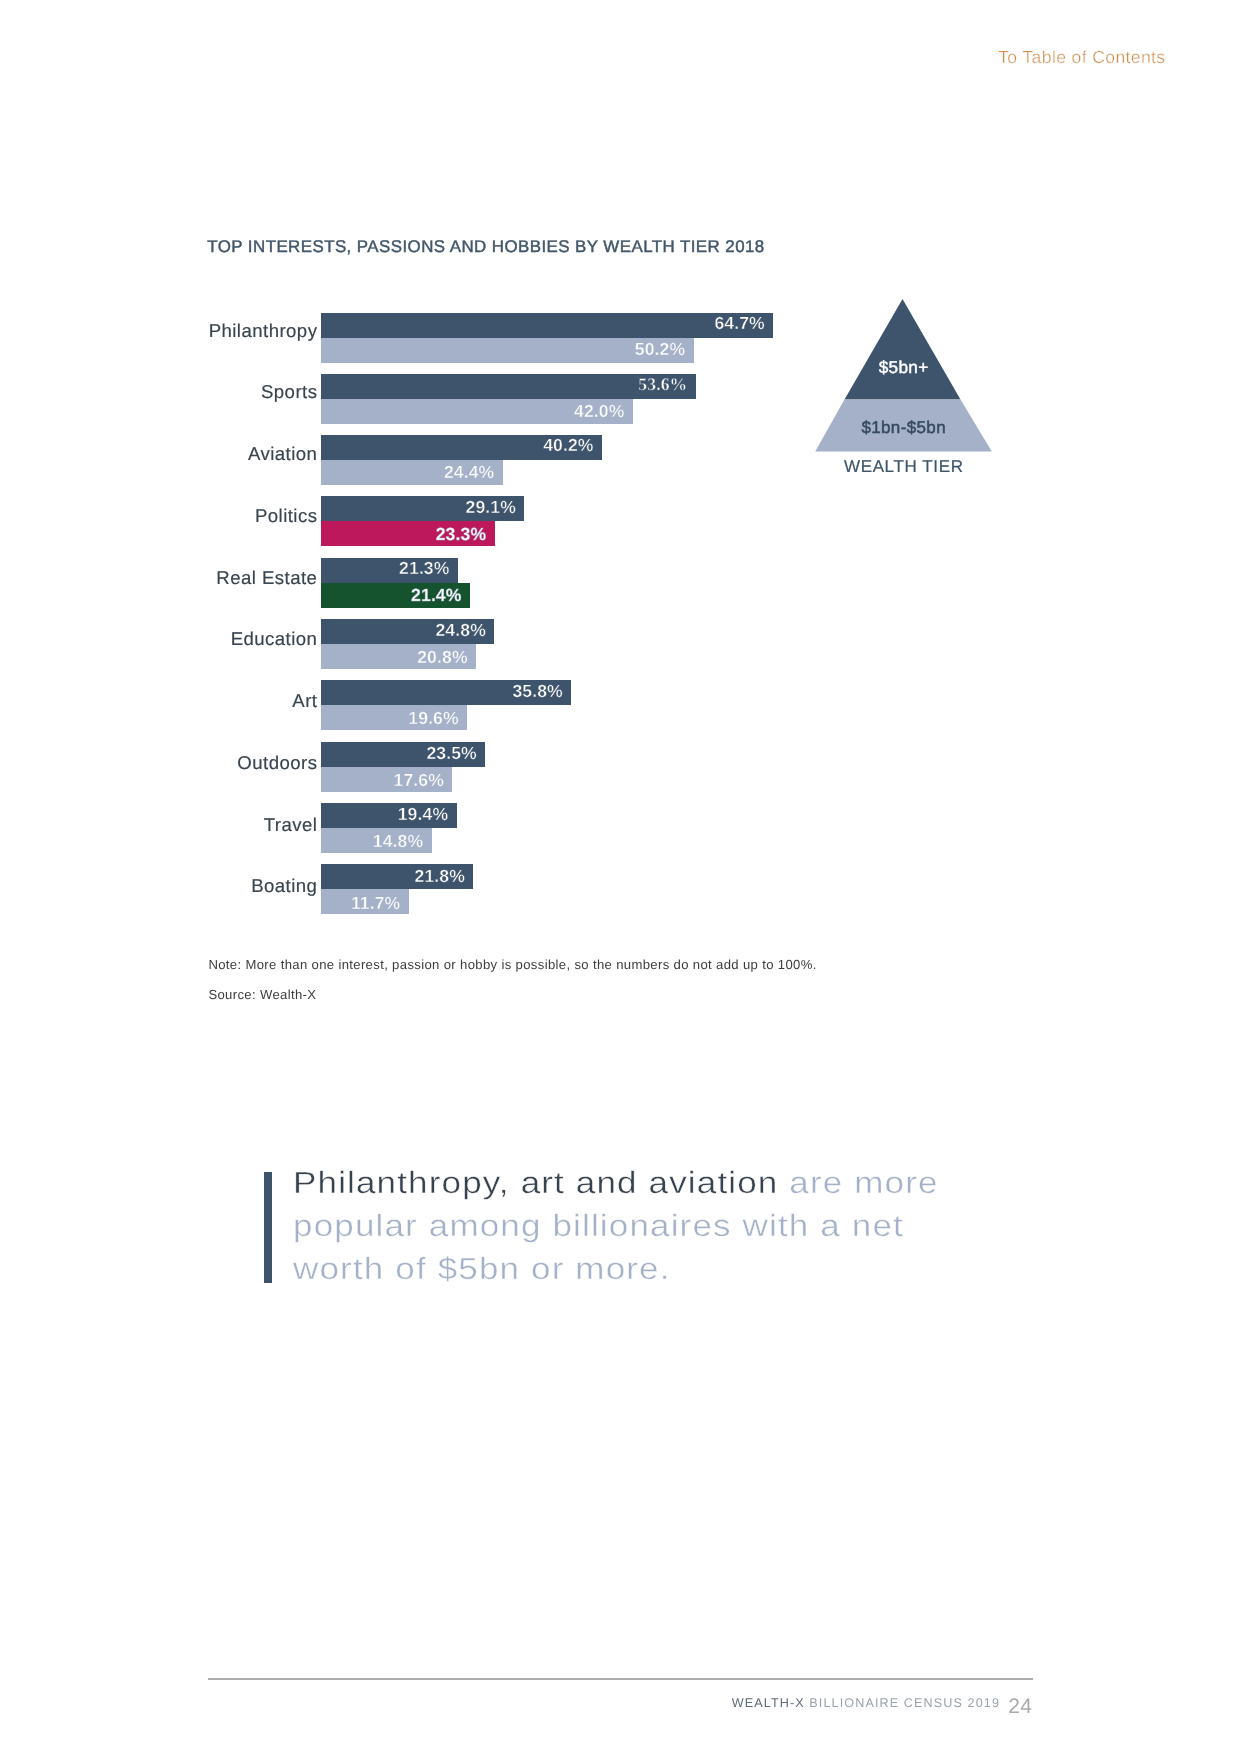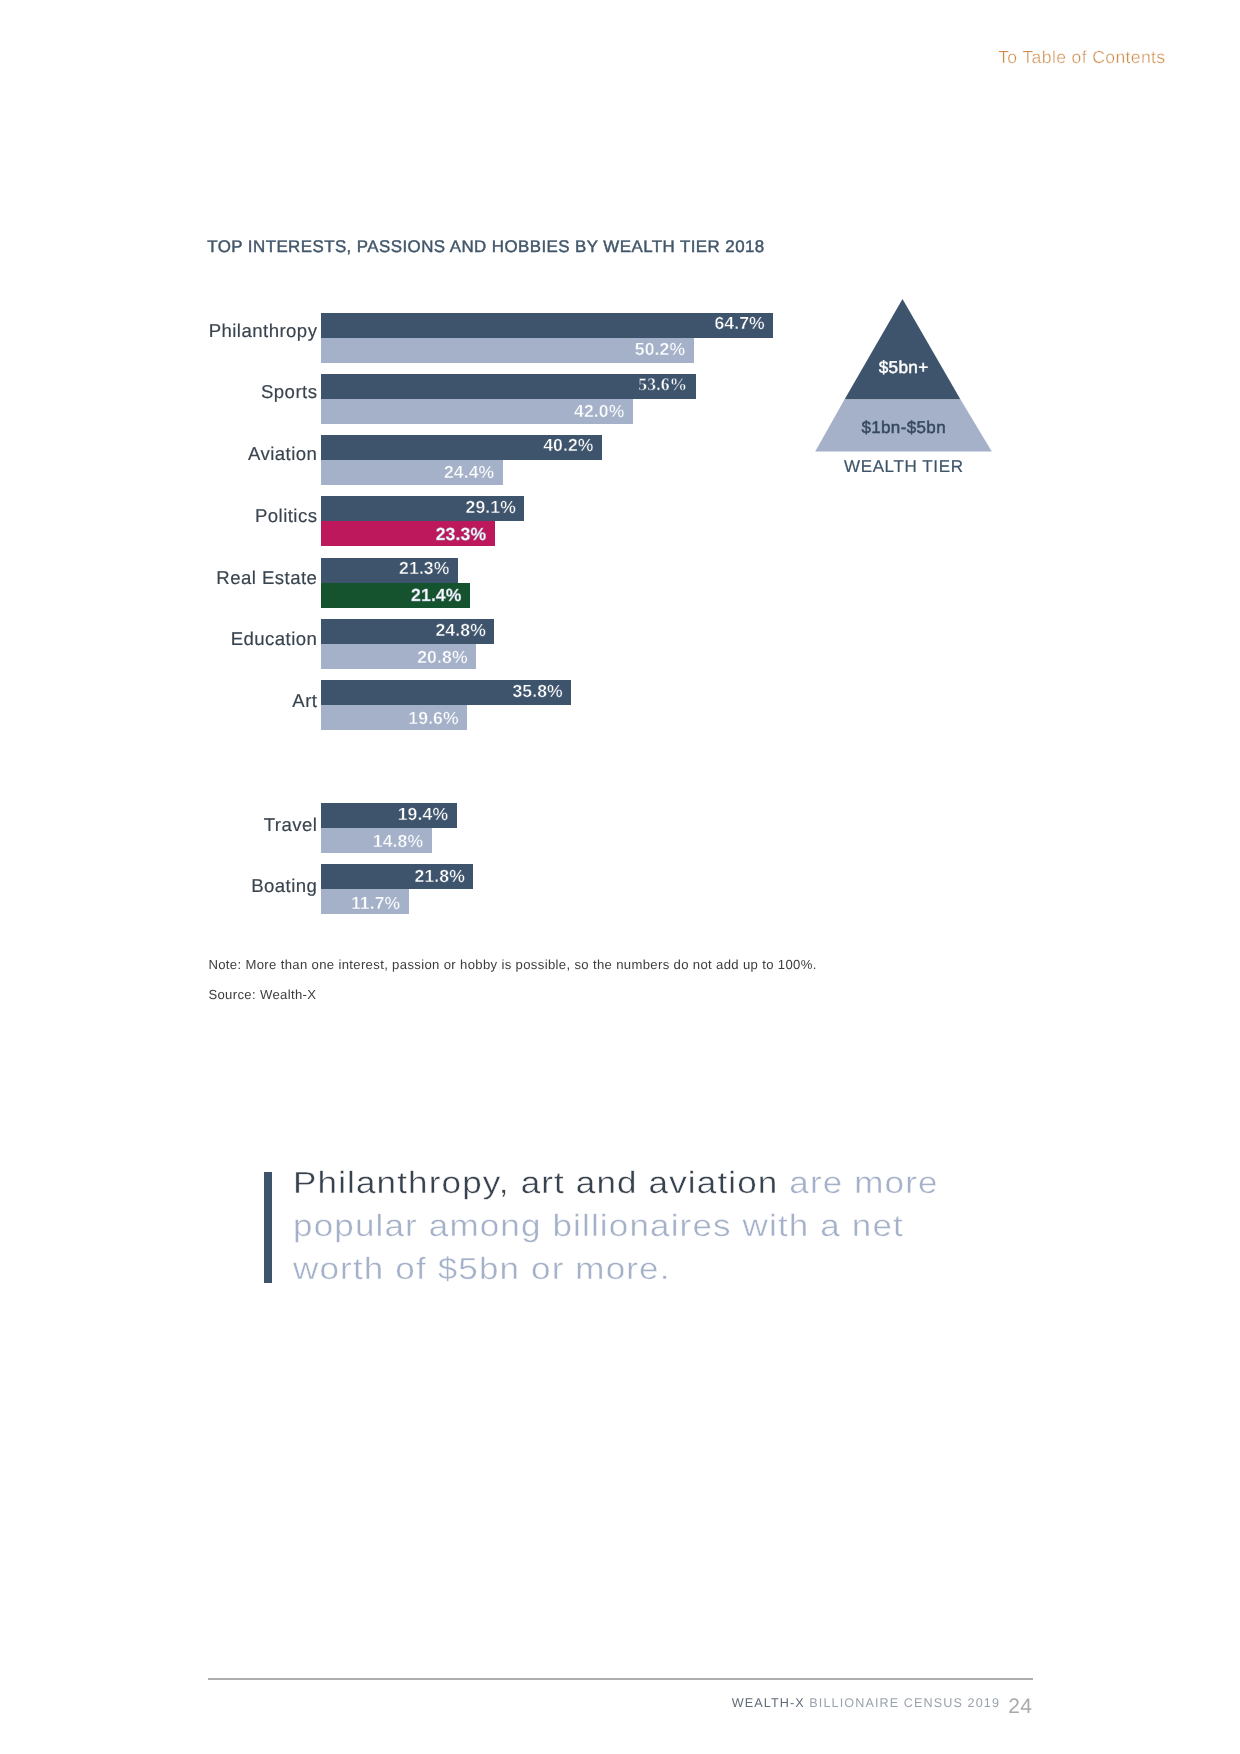--- a/index.html
+++ b/index.html
@@ -148,20 +148,29 @@
       </div>
       <div class="row" style="top: 680.48px;">
         <div class="cat-label" style="top: 13.716px;">Art</div>
         <div class="bar dark" style="width: 250.292px; background: rgb(62, 84, 108);">
           <span class="val" style="margin-top: 1.02px;">35.8%</span>
         </div>
         <div class="bar light" style="width: 146.259px; background: rgb(164, 177, 201);">
           <span class="val" style="margin-top: 1.02px;">19.6%</span>
         </div>
       </div>
+      <div class="row" style="top: 741.81px;">
+        <div class="cat-label" style="top: 14.152px;">Outdoors</div>
+        <div class="bar dark" style="width: 164.298px; background: rgb(62, 84, 108);">
+          <span class="val" style="margin-top: 1.19px;">23.5%</span>
+        </div>
+        <div class="bar light" style="width: 131.462px; background: rgb(164, 177, 201);">
+          <span class="val" style="margin-top: 1.19px;">17.6%</span>
+        </div>
+      </div>
       <div class="row" style="top: 803.14px;">
         <div class="cat-label" style="top: 14.588px;">Travel</div>
         <div class="bar dark" style="width: 135.633px; background: rgb(62, 84, 108);">
           <span class="val" style="margin-top: 1.36px;">19.4%</span>
         </div>
         <div class="bar light" style="width: 110.746px; background: rgb(164, 177, 201);">
           <span class="val" style="margin-top: 1.36px;">14.8%</span>
         </div>
       </div>
       <div class="row" style="top: 864.47px;">

